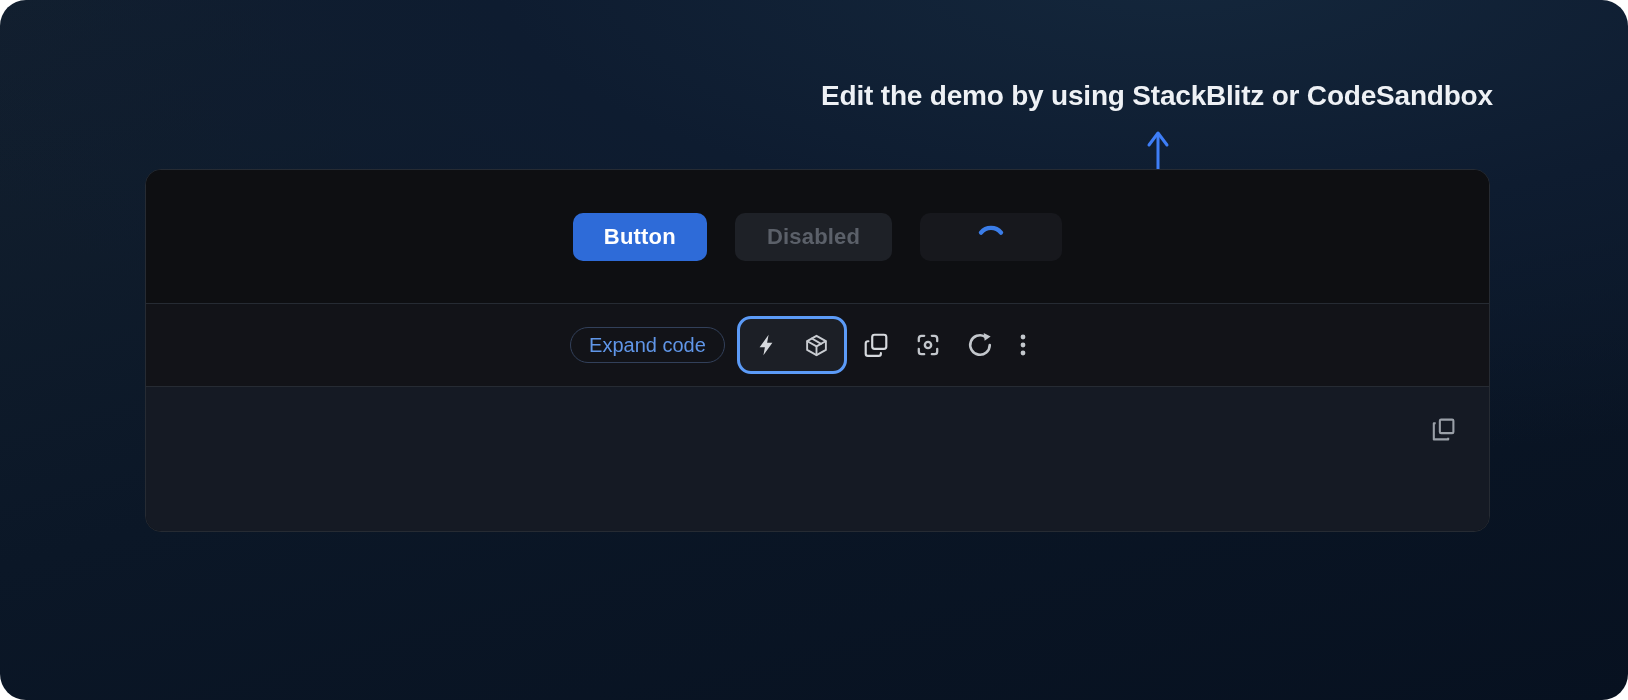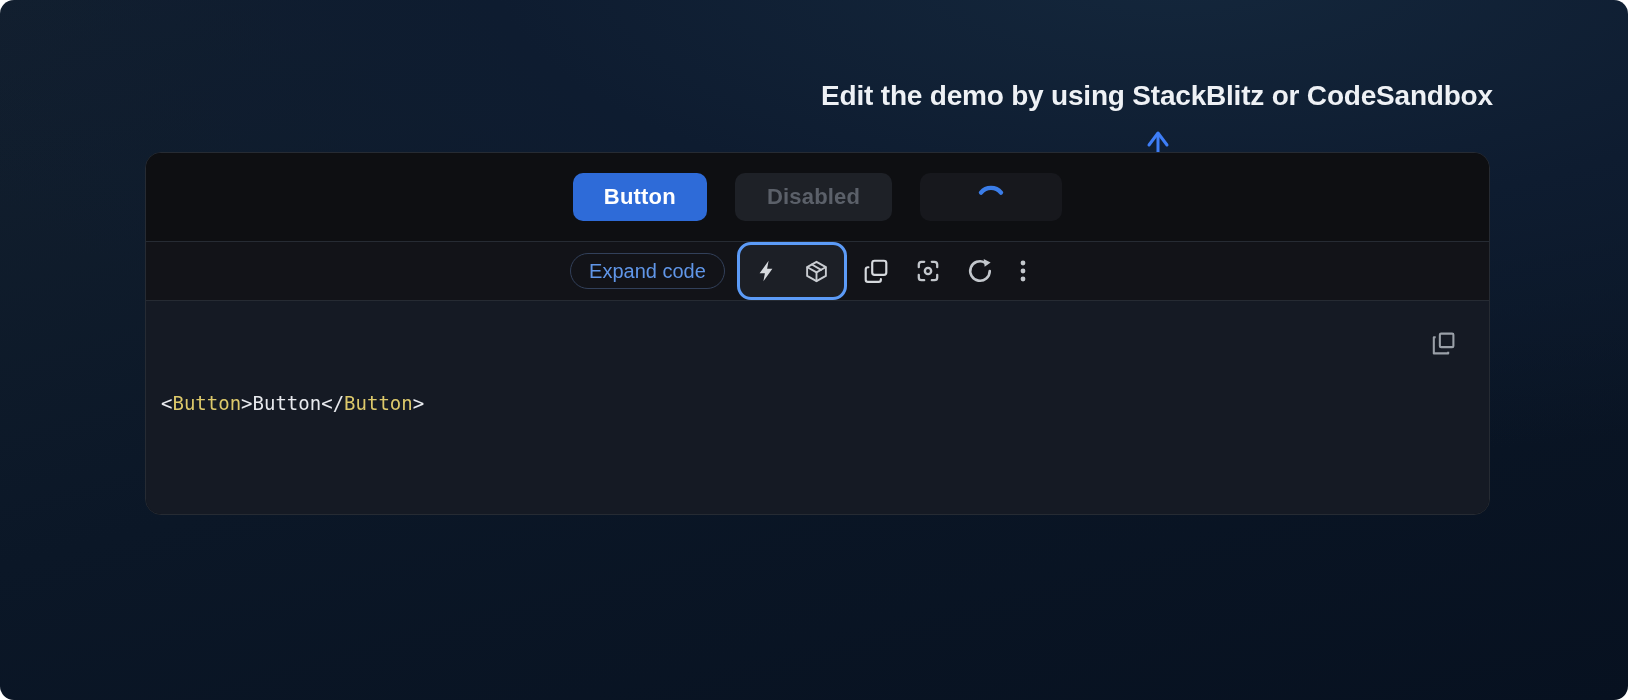--- a/index.html
+++ b/index.html
@@ -1,39 +1,39 @@
 <!DOCTYPE html>
 <html><head>
 <meta charset="utf-8">
 <style>
   * { margin:0; padding:0; box-sizing:border-box; }
   html,body { background:#ffffff; }
   body { font-family:"Liberation Sans", sans-serif; }
 
   .page {
     position:relative; width:1628px; height:700px;
-    border-radius:14px; overflow:hidden;
+    border-radius:26px; overflow:hidden;
     background:
       radial-gradient(110% 95% at 72% -5%, #14273c 0%, #0e1c30 38%, rgba(9,19,33,0) 75%),
       linear-gradient(165deg, #13202f 0%, #0b1727 50%, #071120 100%);
   }
 
   
   .caption {
     position:absolute; left:812px; top:80px; width:690px;
     text-align:center; color:#eef1f5; font-size:28px; font-weight:700;
     letter-spacing:-0.2px; white-space:nowrap;
   }
 
   
   .connector { position:absolute; left:0; top:0; pointer-events:none; }
 
   
   .card {
-    position:absolute; left:145px; top:152px; width:1345px; height:363px;
+    position:absolute; left:145px; top:169px; width:1345px; height:363px;
     border-radius:16px; border:1px solid #262b33; background:#0e0f12;
     display:flex; flex-direction:column; overflow:hidden;
   }
 
   .demo-area {
     height:133px; background:#0e0f12;
     display:flex; align-items:center; justify-content:center; gap:28px;
   }
   .btn {
     height:48px; border:none; border-radius:10px;
@@ -179,21 +179,20 @@
             <circle cx="11" cy="5" r="2.4" fill="#c3c7cc"></circle>
             <circle cx="11" cy="13" r="2.4" fill="#c3c7cc"></circle>
             <circle cx="11" cy="21" r="2.4" fill="#c3c7cc"></circle>
           </svg>
         </span>
       </button>
     </div>
 
     <div class="code-area">
       <div class="code">
-        <div><span class="tok-p">&lt;</span><span class="tok-tag">Button</span><span class="tok-attr"></span><span class="tok-p">&gt;</span><span class="tok-txt">Button</span><span class="tok-p">&lt;/</span><span class="tok-tag">Button</span><span class="tok-p">&gt;</span></div>
         
       </div>
 
       <button class="code-copy">
         <span>
           <svg width="25" height="25" viewBox="0 0 24 24" fill="none" stroke="#9aa0a8" stroke-width="2" stroke-linejoin="round">
             <rect x="8.5" y="2.5" width="13" height="13" rx="1.2"></rect>
             <path d="M16.5 19.8 v1.7 H2.7 V6 h1.8"></path>
           </svg>
         </span>

